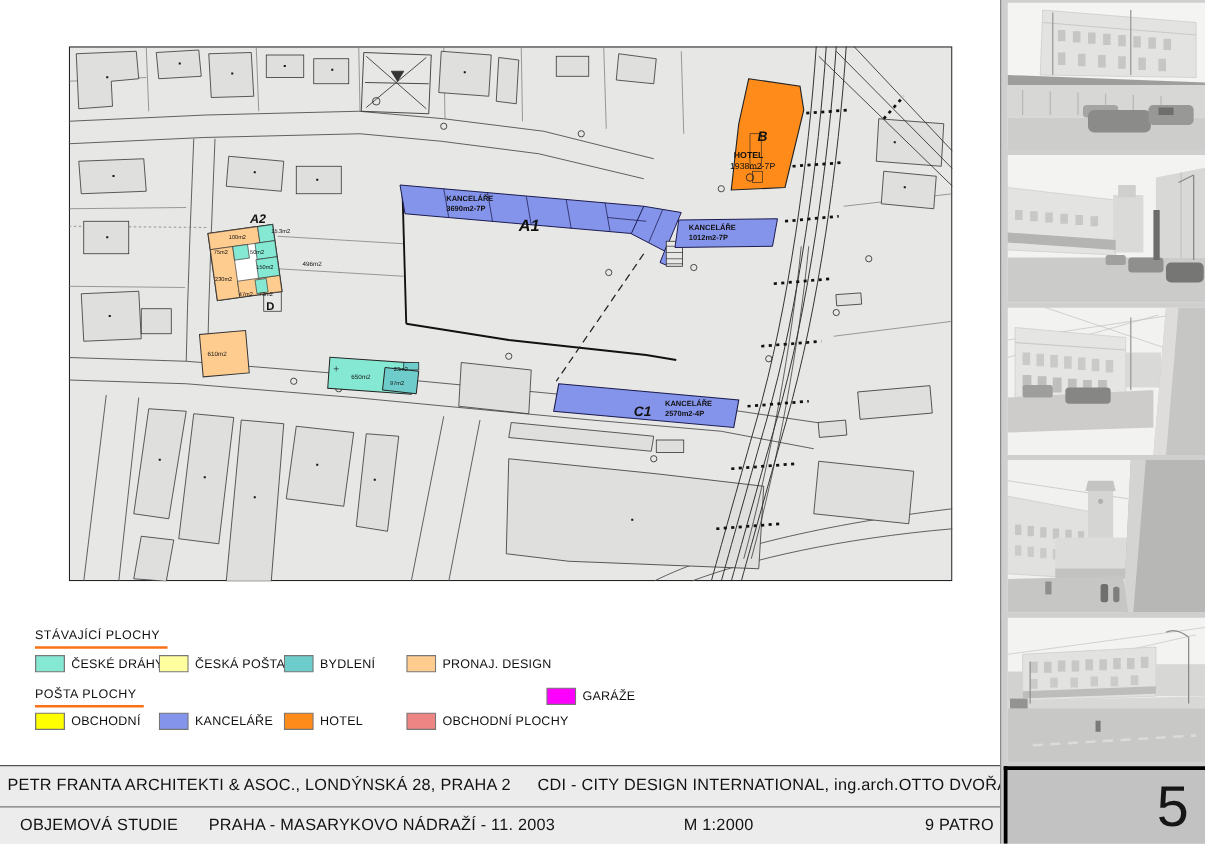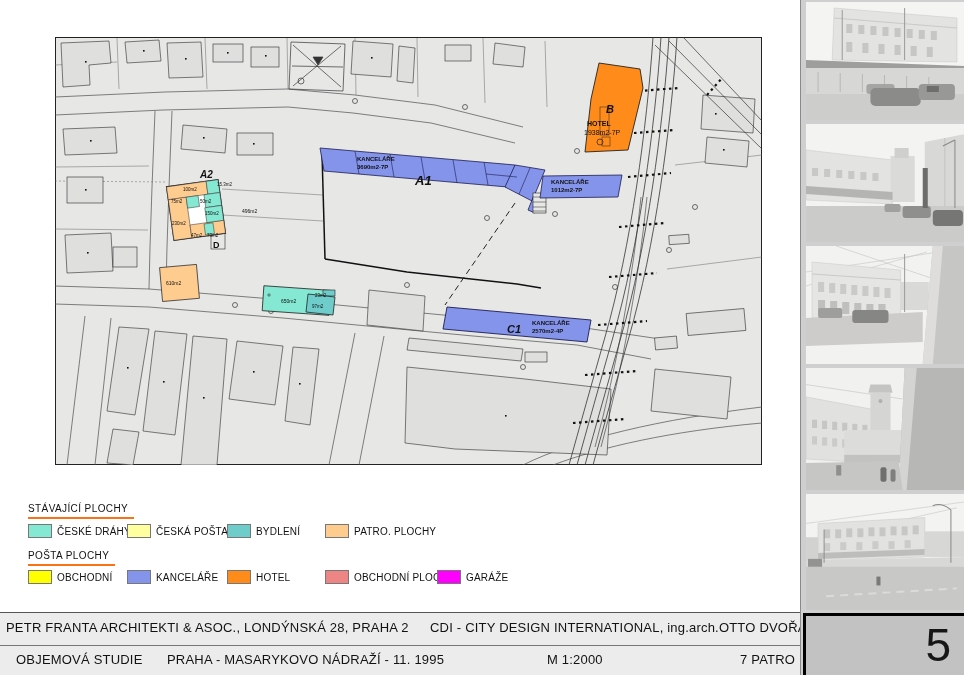--- a/index.html
+++ b/index.html
@@ -302,21 +302,21 @@
   <div class="lg-item" style="left:227px;top:524px">
     <svg class="sw" width="24" height="14">
       <rect x="0.5" y="0.5" width="23" height="13" stroke="#777" fill="#6ecccb"></rect>
       </svg>
     <span class="lg-label">BYDLENÍ</span>
   </div>
   <div class="lg-item" style="left:325px;top:524px">
     <svg class="sw" width="24" height="14">
       <rect x="0.5" y="0.5" width="23" height="13" stroke="#777" fill="#ffcc90"></rect>
       </svg>
-    <span class="lg-label">PATRO. PLOCHY</span>
+    <span class="lg-label">PRONAJ. DESIGN</span>
   </div>
 
   <div class="lg-title" style="left:28px;top:550px">POŠTA PLOCHY</div>
 
   <div class="lg-item" style="left:28px;top:570px">
     <svg class="sw" width="24" height="14">
       <rect x="0.5" y="0.5" width="23" height="13" stroke="#777" fill="#ffff00"></rect>
       </svg>
     <span class="lg-label">OBCHODNÍ</span>
   </div>
@@ -331,35 +331,35 @@
       <rect x="0.5" y="0.5" width="23" height="13" stroke="#777" fill="#ff8c1a"></rect>
       </svg>
     <span class="lg-label">HOTEL</span>
   </div>
   <div class="lg-item" style="left:325px;top:570px">
     <svg class="sw" width="24" height="14">
       <rect x="0.5" y="0.5" width="23" height="13" stroke="#777" fill="#ee8585"></rect>
       </svg>
     <span class="lg-label">OBCHODNÍ PLOCHY</span>
   </div>
-  <div class="lg-item" style="left:437px;top:570px">
+  <div class="lg-item" style="left:437px;top:550px">
     <svg class="sw" width="24" height="14">
       <rect x="0.5" y="0.5" width="23" height="13" stroke="#777" fill="#ff00ff"></rect>
       </svg>
     <span class="lg-label">GARÁŽE</span>
   </div>
 
   <div class="tb">
     <span class="tb-text" style="left:6px;top:7px">PETR  FRANTA  ARCHITEKTI  &amp;  ASOC., LONDÝNSKÁ 28, PRAHA 2</span>
     <span class="tb-text" style="left:430px;top:7px">CDI - CITY DESIGN INTERNATIONAL, ing.arch.OTTO  DVOŘÁK</span>
     <div class="tb-sep"></div>
     <span class="tb-text" style="left:16px;top:39px">OBJEMOVÁ STUDIE</span>
-    <span class="tb-text" style="left:167px;top:39px">PRAHA   -   MASARYKOVO NÁDRAŽÍ   -   11. 1995</span>
+    <span class="tb-text" style="left:167px;top:39px">PRAHA   -   MASARYKOVO NÁDRAŽÍ   -   11. 2003</span>
     <span class="tb-text" style="left:547px;top:39px">M 1:2000</span>
-    <span class="tb-text" style="left:740px;top:39px">7 PATRO</span>
+    <span class="tb-text" style="left:740px;top:39px">9 PATRO</span>
   </div>
 
   <div class="strip">
 
     <svg class="ph" style="top:2px" width="159" height="118" viewBox="0 0 158 118" preserveAspectRatio="none">
       <rect width="158" height="118" fill="#f4f4f2"></rect>
       <polygon points="28,6 150,16 150,60 26,58" fill="#e3e3e1" stroke="#c6c6c4" stroke-width="0.5"></polygon>
       <line x1="28" y1="16" x2="150" y2="26" stroke="#c9c9c7"></line>
       <g fill="#c6c6c4">
         <rect x="40" y="22" width="6" height="9"></rect>

